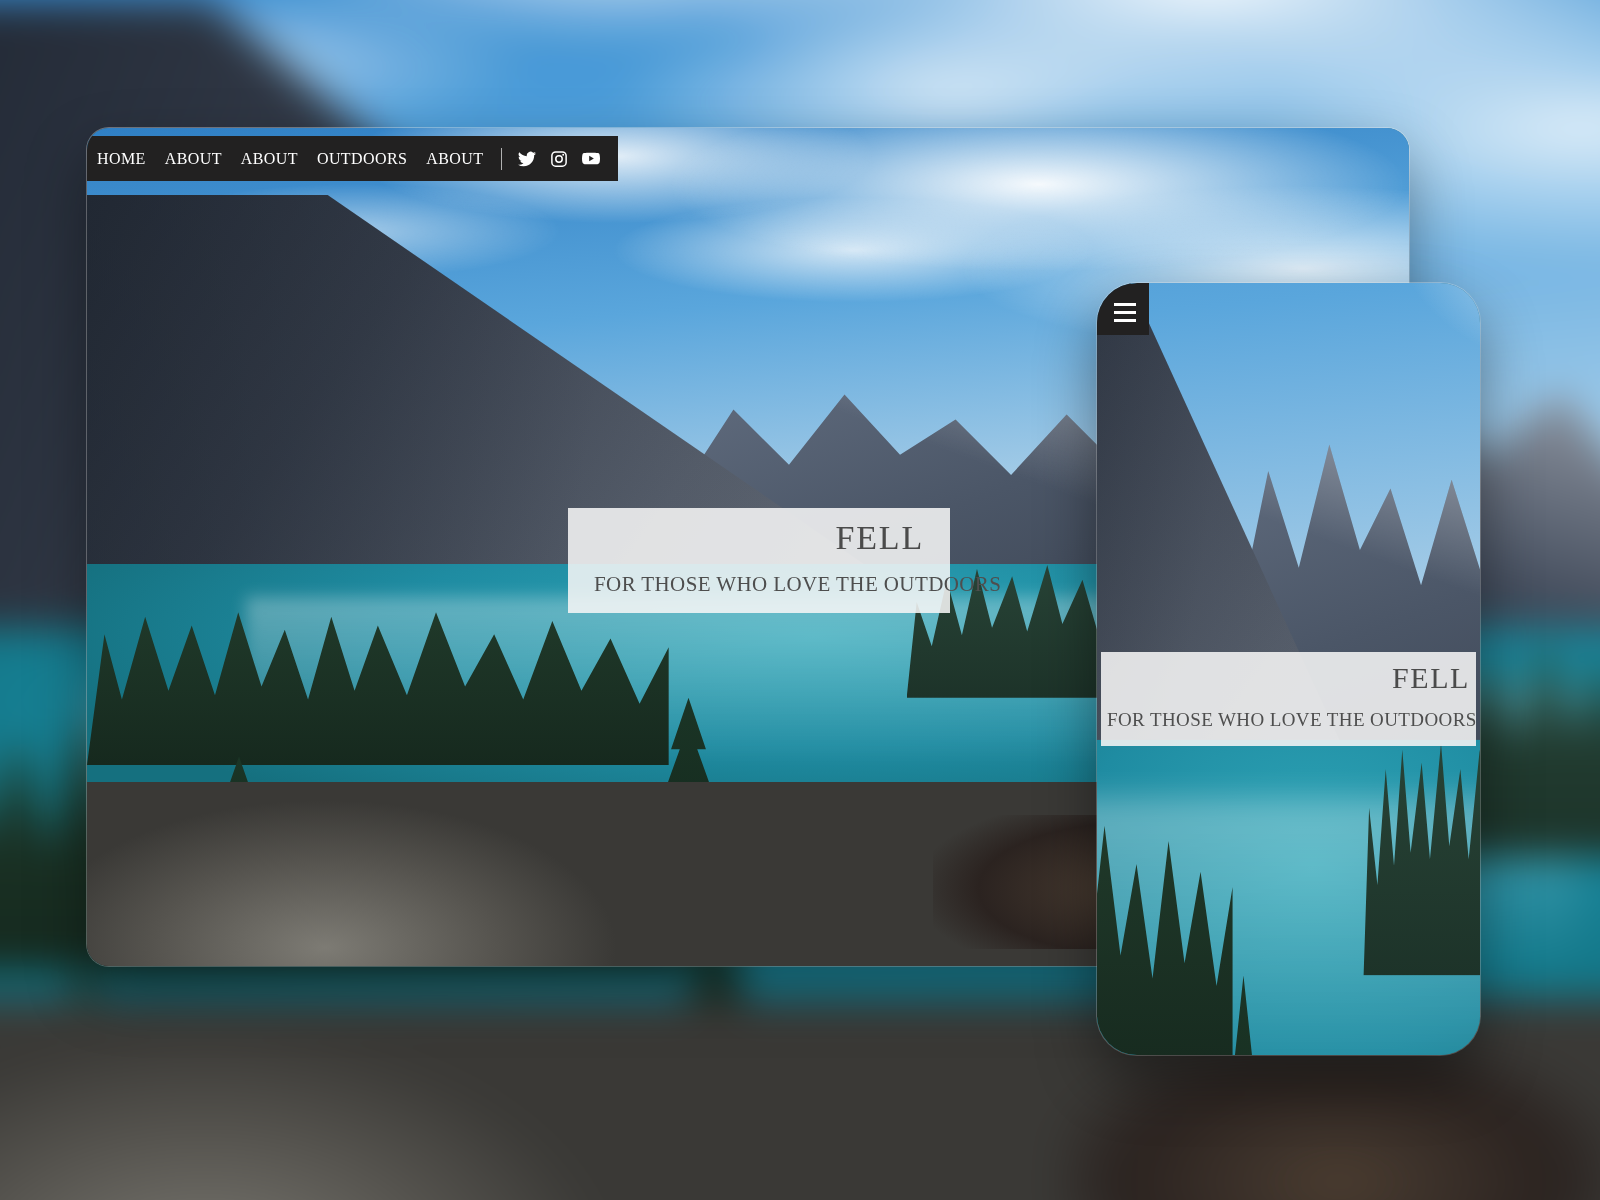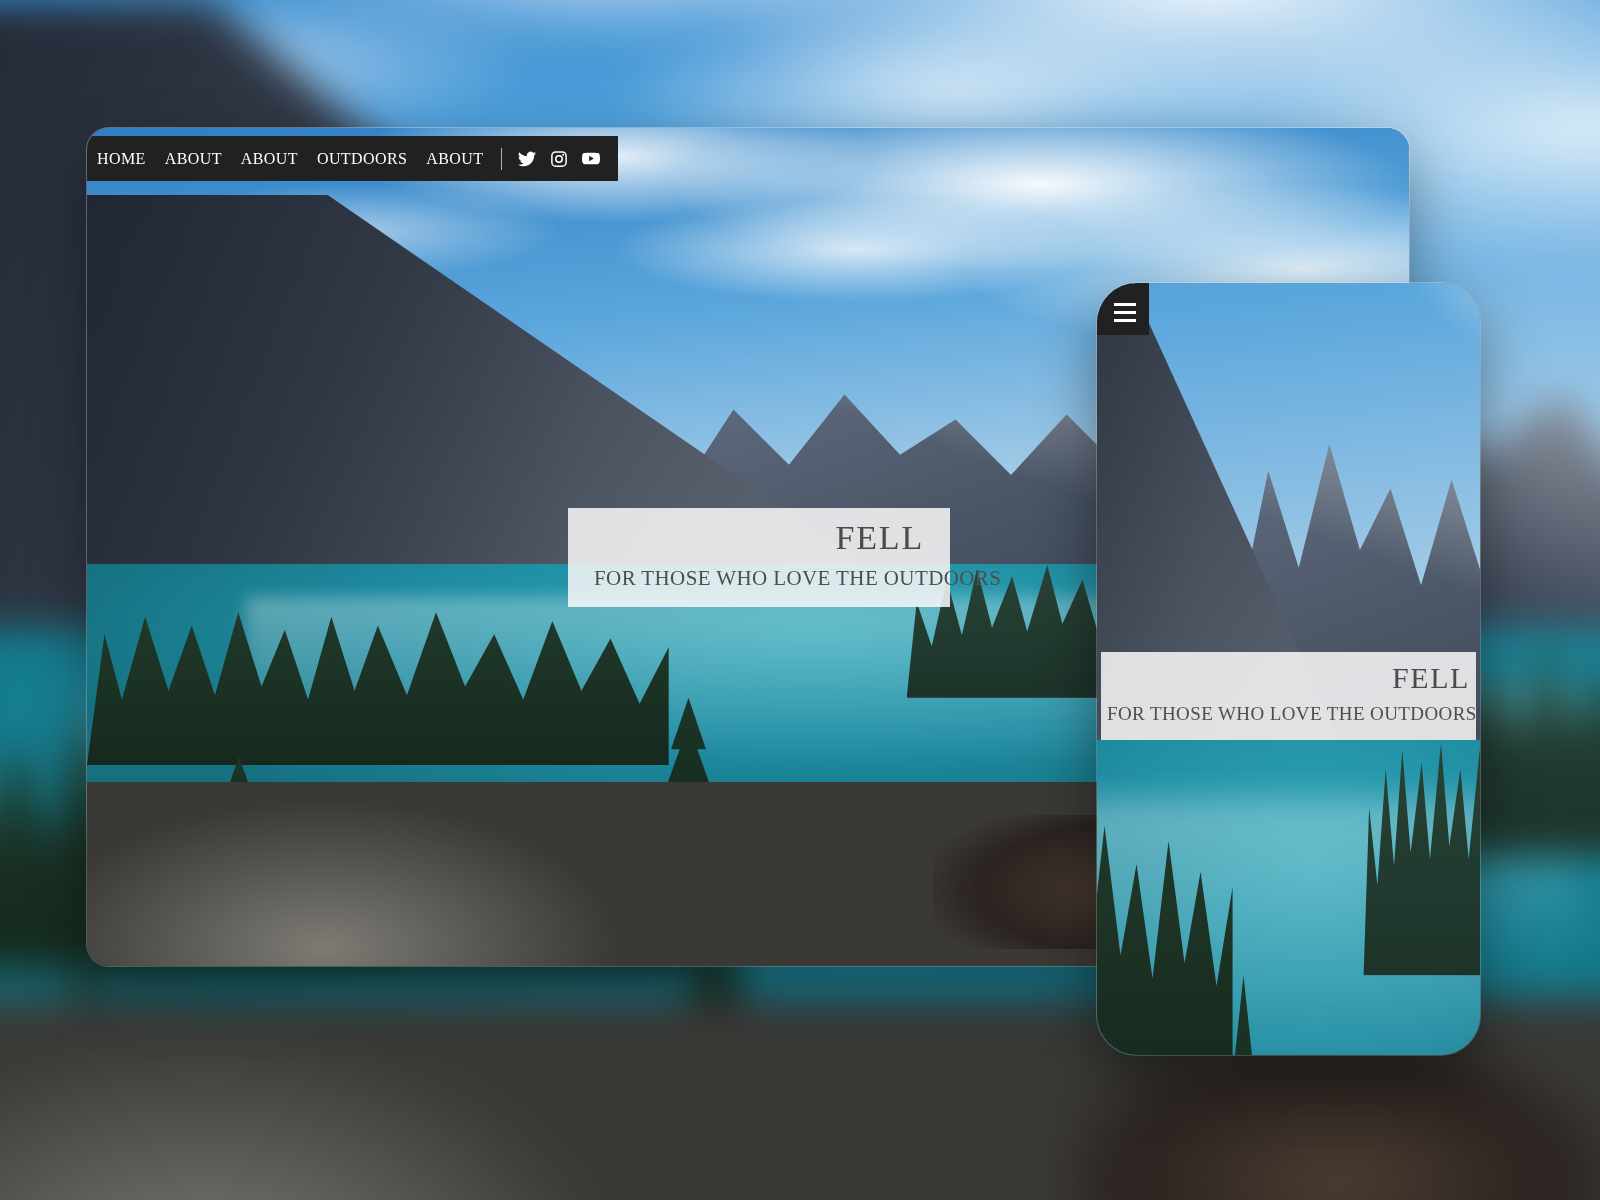--- a/index.html
+++ b/index.html
@@ -235,21 +235,21 @@
     font-size: 34px;
     letter-spacing: 1.8px;
     color: #4b4b4b;
     line-height: 1.08;
   }
   .hero-sub {
     font-size: 21px;
     letter-spacing: 0.4px;
     color: #4e4e4e;
     line-height: 1.25;
-    margin-top: 8px;
+    margin-top: 14px;
     white-space: nowrap;
   }
 
   
   #phone-card {
     position: absolute;
     left: 1097px;
     top: 283px;
     width: 383px;
     height: 772px;

